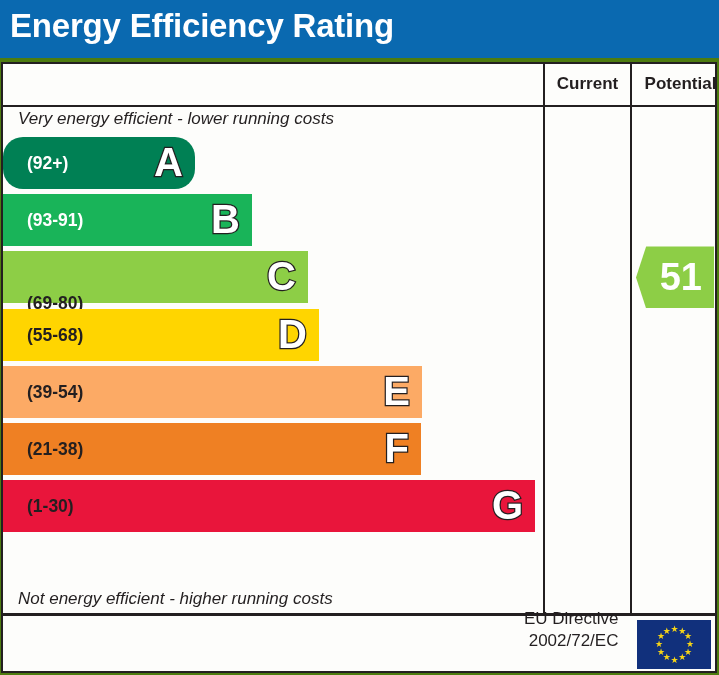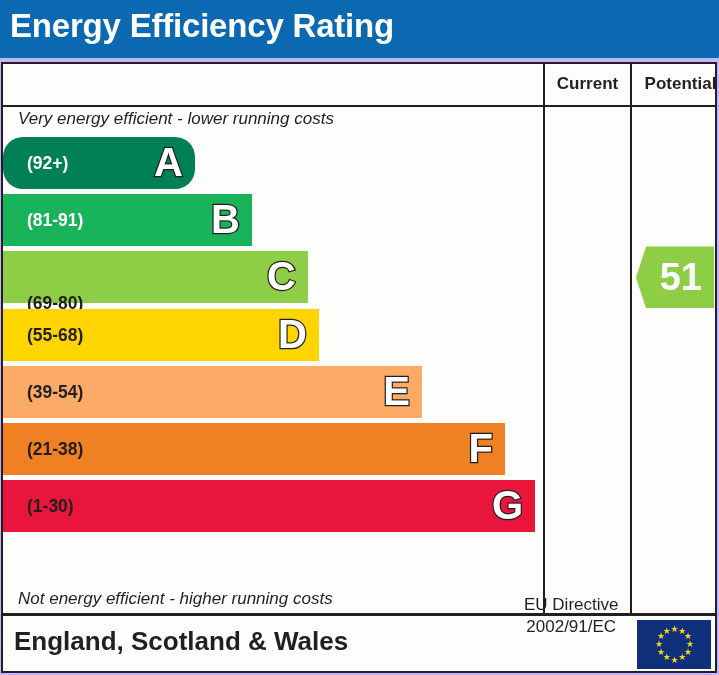--- a/index.html
+++ b/index.html
@@ -10,21 +10,21 @@
   body {
     font-family: "Liberation Sans", sans-serif;
     -webkit-font-smoothing: antialiased;
   }
 
   #epc {
     position: relative;
     width: 719px;
     height: 675px;
     box-sizing: border-box;
-    background: #c4b5fd;
+    background: #4d7c0f;
     overflow: hidden;
   }
 
   
   .title-bar {
     position: absolute;
     left: 0;
     top: 0;
     width: 719px;
     height: 58px;
@@ -167,25 +167,25 @@
     left: 14px;
     top: 626px;
     font-size: 26px;
     font-weight: bold;
     color: #231f20;
     white-space: nowrap;
   }
   .eu-directive {
     position: absolute;
     left: 524px;
-    top: 594px;
+    top: 608px;
     font-size: 17px;
     color: #231f20;
     line-height: 1.28;
-    text-align: center;
+    text-align: right;
     white-space: nowrap;
   }
   .eu-flag {
     position: absolute;
     left: 637px;
     top: 620px;
     width: 74px;
     height: 49px;
     background: #11307c;
     overflow: hidden;
@@ -220,53 +220,52 @@
 
   <div class="caption top">Very energy efficient - lower running costs</div>
   <div class="caption bottom">Not energy efficient - higher running costs</div>
 
   <div class="bars" id="bars-container">
       <div class="bar" style="top: 0px; width: 192px; background: rgb(0, 128, 84); border-radius: 20px;">
         <span class="range" style="color: rgb(255, 255, 255);">(92+)</span>
         <span class="letter">A</span>
       </div>
       <div class="bar" style="top: 57.2px; width: 249px; background: rgb(25, 180, 89);">
-        <span class="range" style="color: rgb(255, 255, 255);">(81-91)</span>
+        <span class="range" style="color: rgb(255, 255, 255);">(93-91)</span>
         <span class="letter">B</span>
       </div>
       <div class="bar" style="top: 114.4px; width: 305px; background: rgb(141, 206, 70);">
         <span class="range" style="color: rgb(35, 31, 32); margin-top: 26px;">(69-80)</span>
         <span class="letter">C</span>
       </div>
       <div class="bar" style="top: 171.6px; width: 316px; background: rgb(255, 213, 0);">
         <span class="range" style="color: rgb(35, 31, 32);">(55-68)</span>
         <span class="letter">D</span>
       </div>
       <div class="bar" style="top: 228.8px; width: 419px; background: rgb(252, 170, 101);">
         <span class="range" style="color: rgb(35, 31, 32);">(39-54)</span>
         <span class="letter">E</span>
       </div>
-      <div class="bar" style="top: 286px; width: 502px; background: rgb(239, 128, 35);">
+      <div class="bar" style="top: 286px; width: 418px; background: rgb(239, 128, 35);">
         <span class="range" style="color: rgb(35, 31, 32);">(21-38)</span>
         <span class="letter">F</span>
       </div>
       <div class="bar" style="top: 343.2px; width: 532px; background: rgb(233, 21, 59);">
         <span class="range" style="color: rgb(35, 31, 32);">(1-30)</span>
         <span class="letter">G</span>
       </div>
     </div>
 
   <div class="rating" id="rating-potential" style="background: rgb(141, 206, 70); left: 636px; width: 78px; top: 246.4px;">
     <span class="val">51</span>
   </div>
 
-  <div class="country">England, Scotland &amp; Wales</div>
   <div class="eu-directive">
     <div>EU Directive</div>
-    <div>2002/91/EC</div>
+    <div>2002/72/EC</div>
   </div>
   <div class="eu-flag" id="eu-flag">
       <span class="star" style="color: rgb(246, 212, 23); left: 33.5px; top: 5.5px;">★</span>
       <span class="star" style="color: rgb(246, 212, 23); left: 41.25px; top: 7.57661px;">★</span>
       <span class="star" style="color: rgb(246, 212, 23); left: 46.9234px; top: 13.25px;">★</span>
       <span class="star" style="color: rgb(246, 212, 23); left: 49px; top: 21px;">★</span>
       <span class="star" style="color: rgb(246, 212, 23); left: 46.9234px; top: 28.75px;">★</span>
       <span class="star" style="color: rgb(246, 212, 23); left: 41.25px; top: 34.4234px;">★</span>
       <span class="star" style="color: rgb(246, 212, 23); left: 33.5px; top: 36.5px;">★</span>
       <span class="star" style="color: rgb(246, 212, 23); left: 25.75px; top: 34.4234px;">★</span>

